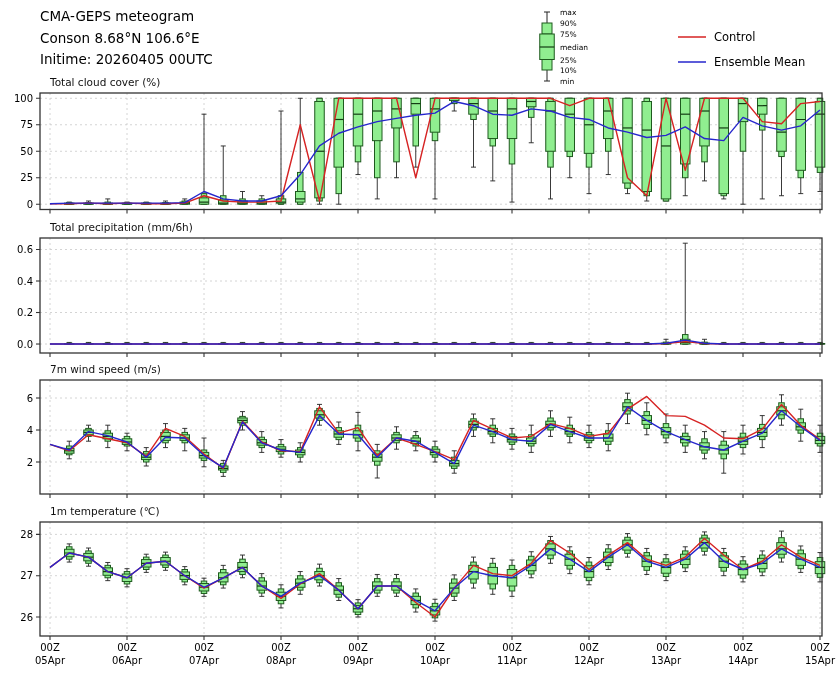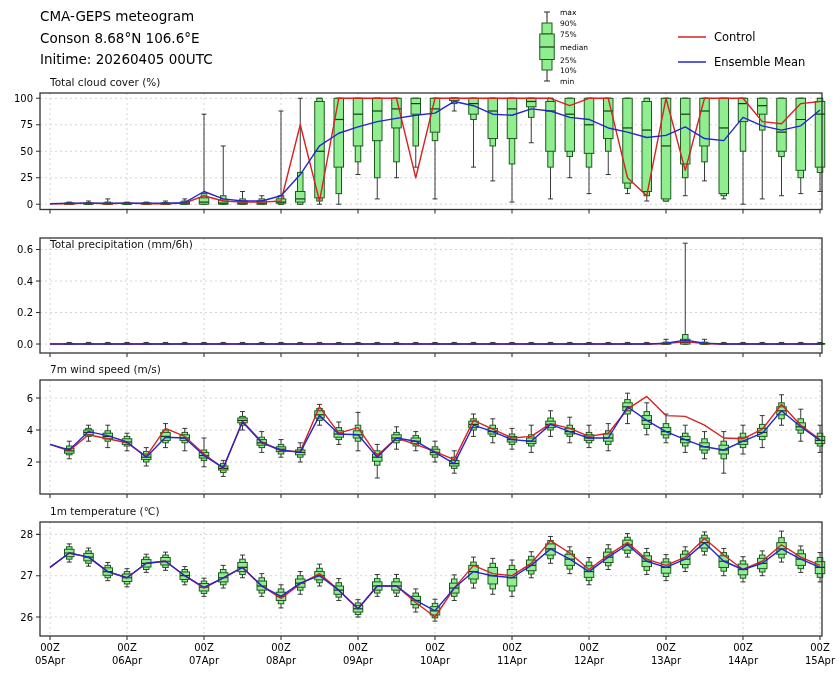--- a/index.html
+++ b/index.html
@@ -13,21 +13,21 @@
 <body>
 
 <div class="stage">
   <div class="hdr">
     <div>CMA-GEPS meteogram</div>
     <div>Conson 8.68°N 106.6°E</div>
     <div>Initime: 20260405 00UTC</div>
   </div>
 
   <div class="ptitle" style="top:76px">Total cloud cover (%)</div>
-  <div class="ptitle" style="top:238px">Total precipitation (mm/6h)</div>
+  <div class="ptitle" style="top:221px">Total precipitation (mm/6h)</div>
   <div class="ptitle" style="top:363px">7m wind speed (m/s)</div>
   <div class="ptitle" style="top:505px">1m temperature (℃)</div>
 
   <svg id="chart-svg" width="840" height="680" viewBox="0 0 840 680" font-family="DejaVu Sans, Liberation Sans, sans-serif">
       <g>
         <line x1="50" y1="93" x2="50" y2="209.5" stroke="#c9c9c9" stroke-width="0.8" stroke-dasharray="2 3"></line>
         <line x1="127" y1="93" x2="127" y2="209.5" stroke="#c9c9c9" stroke-width="0.8" stroke-dasharray="2 3"></line>
         <line x1="204" y1="93" x2="204" y2="209.5" stroke="#c9c9c9" stroke-width="0.8" stroke-dasharray="2 3"></line>
         <line x1="281" y1="93" x2="281" y2="209.5" stroke="#c9c9c9" stroke-width="0.8" stroke-dasharray="2 3"></line>
         <line x1="358" y1="93" x2="358" y2="209.5" stroke="#c9c9c9" stroke-width="0.8" stroke-dasharray="2 3"></line>

